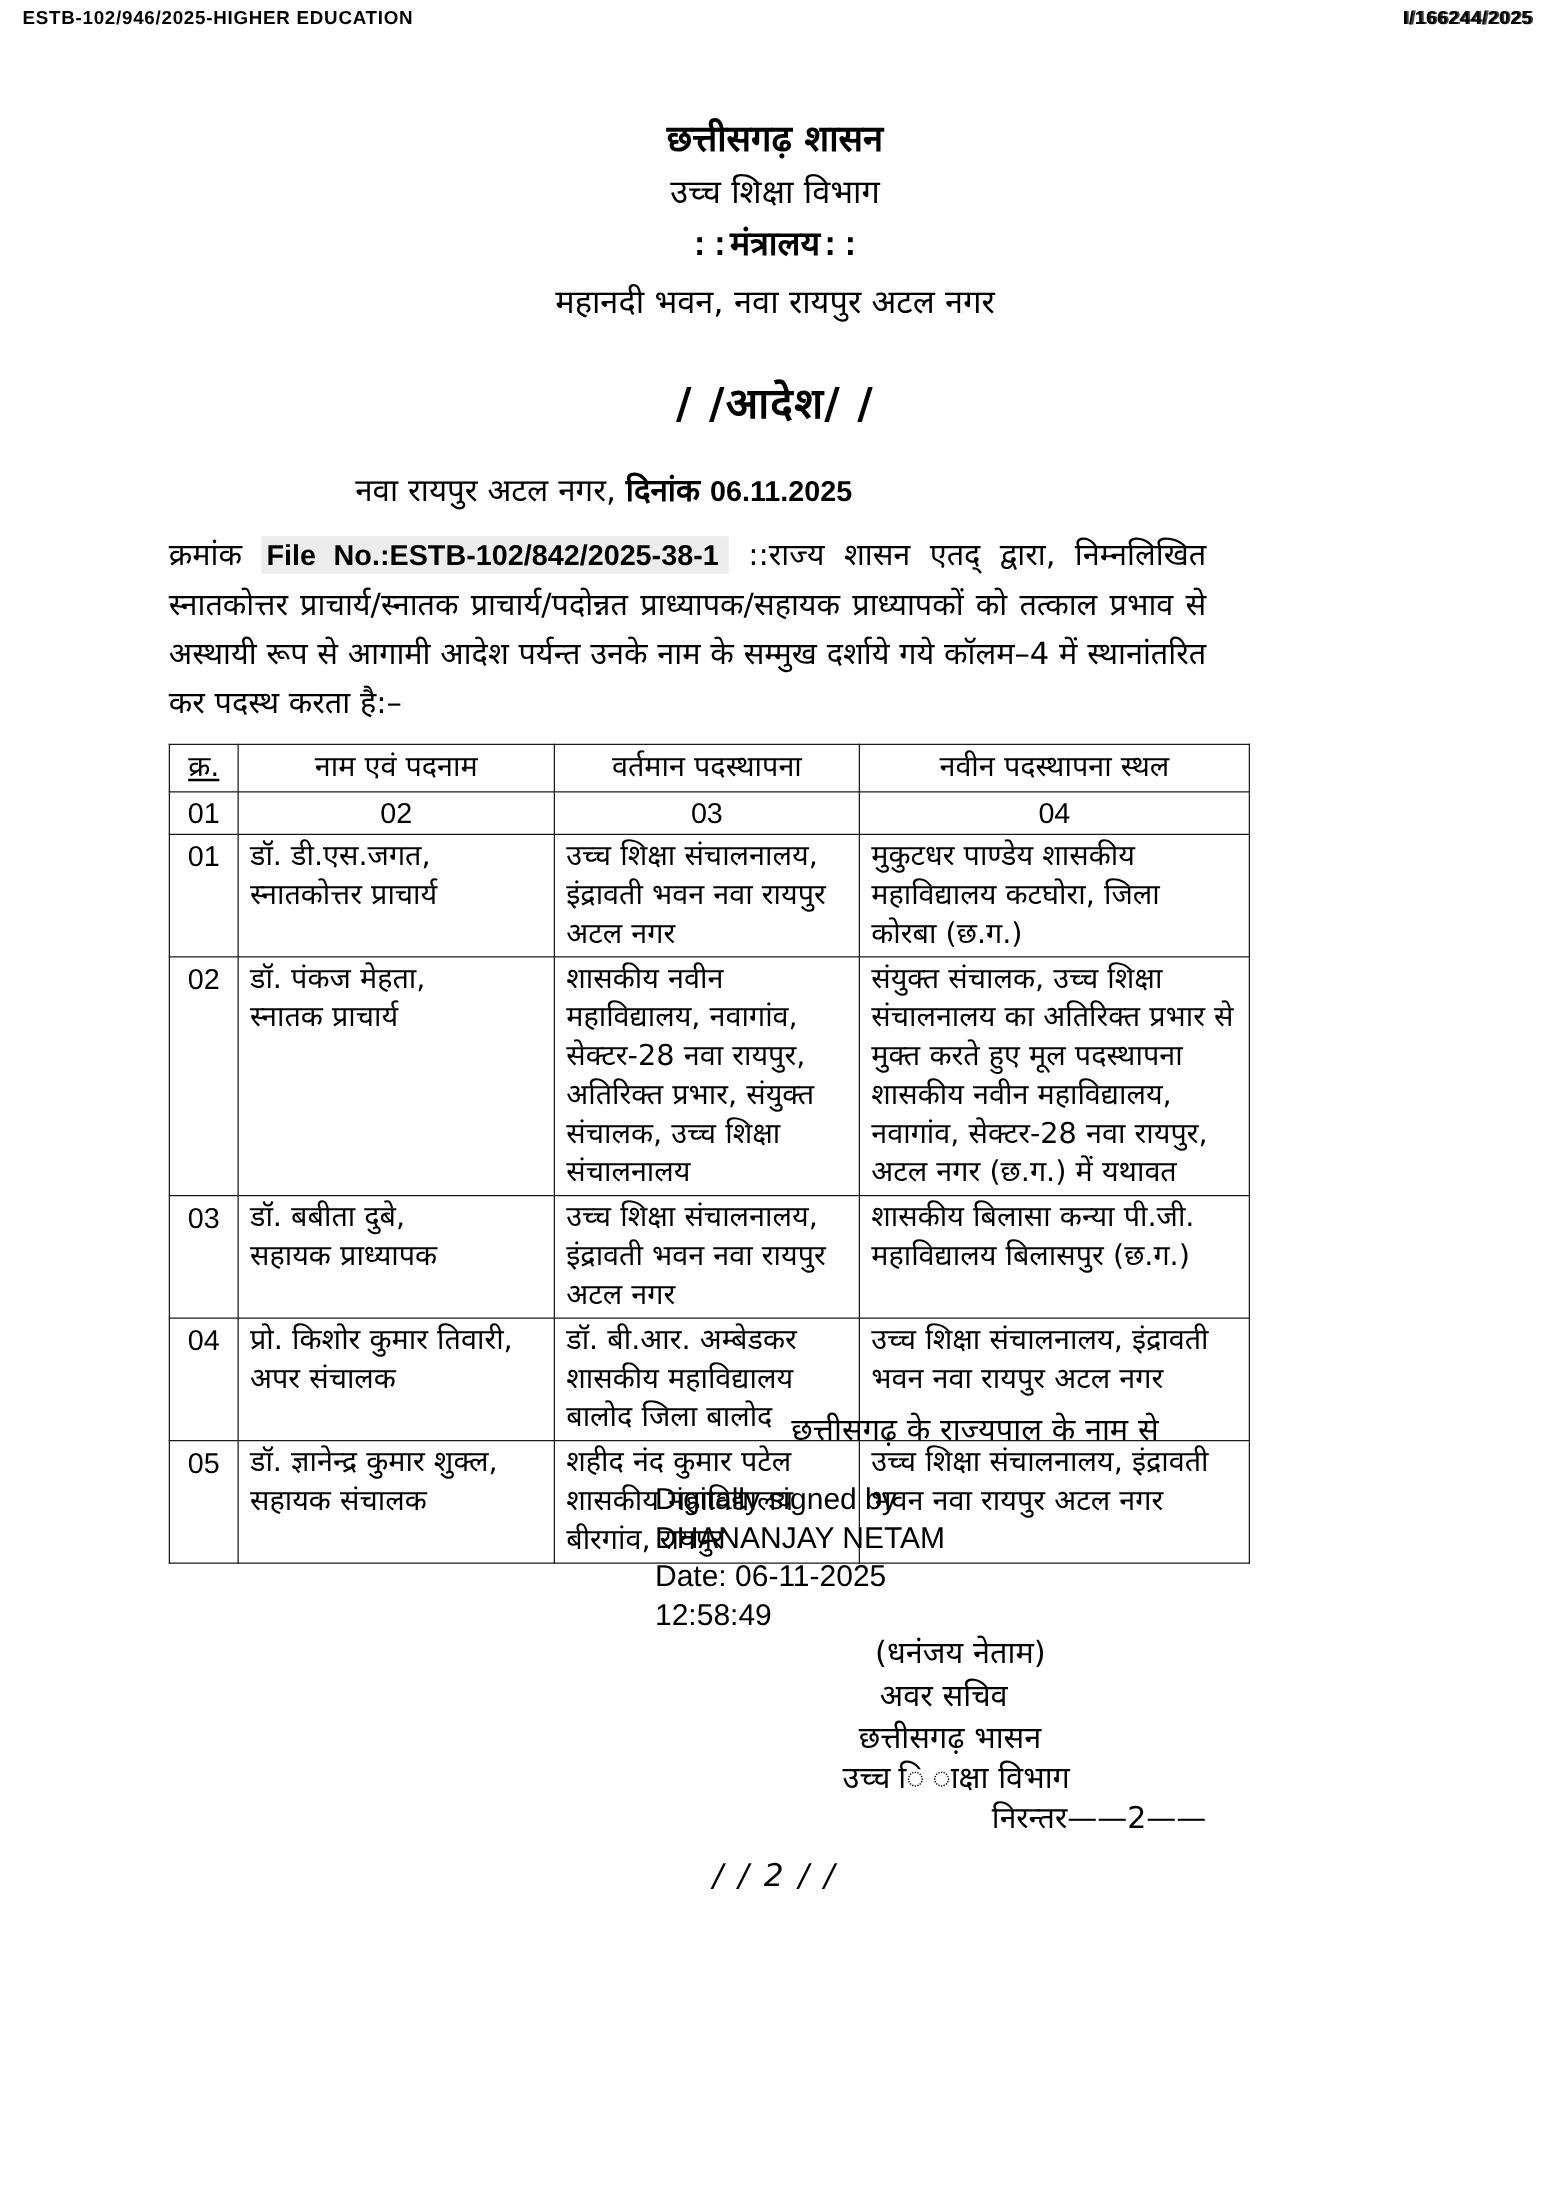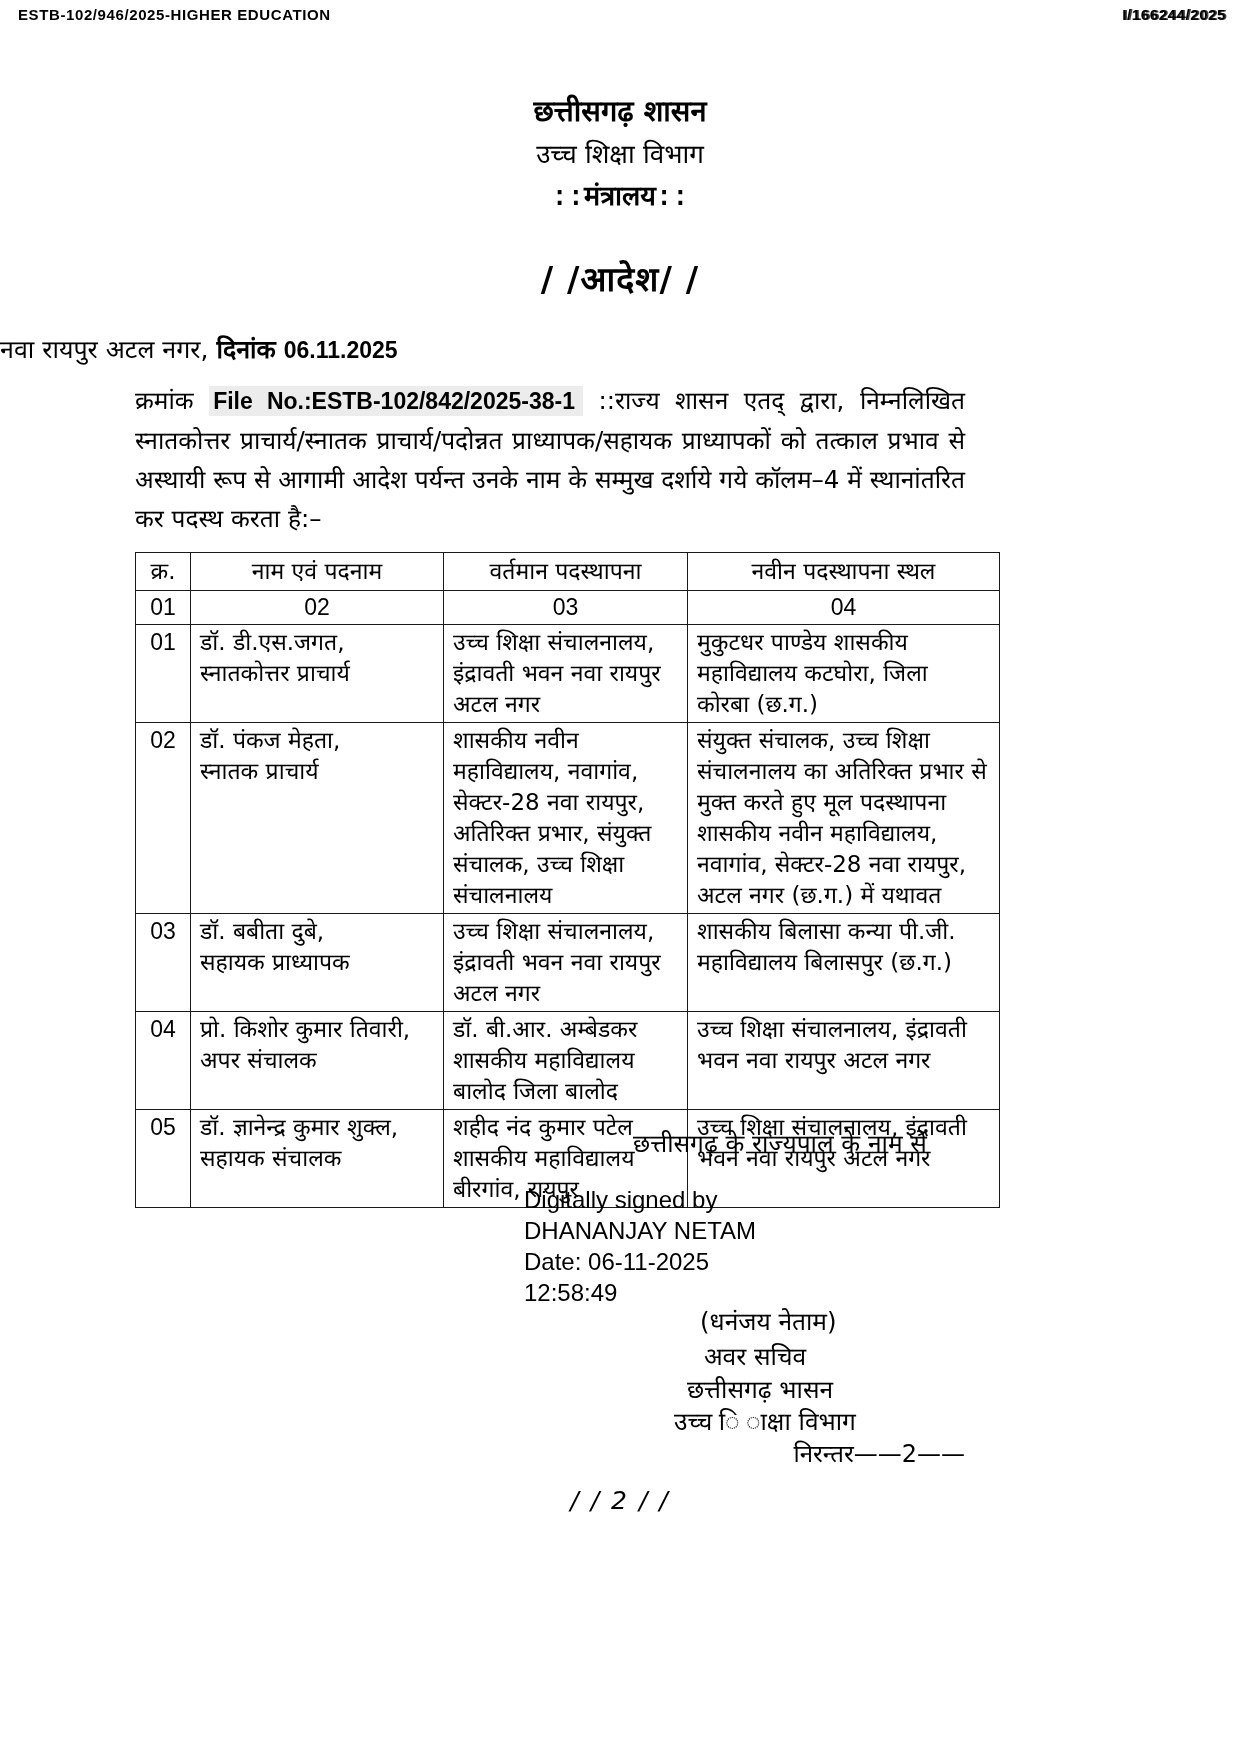--- a/index.html
+++ b/index.html
@@ -21,22 +21,23 @@
 
   
   .letterhead { margin-top:92px; text-align:center; line-height:1.35; }
   .lh1 { font-size:29px; font-weight:bold; }
   .lh2 { font-size:26px; margin-top:6px; }
   .lh3 { font-size:27px; font-weight:bold; margin-top:8px;font-family:Liberation Mono, monospace; }
   .lh4 { font-size:26px; margin-top:8px; }
   .order-title { text-align:center; font-size:34px; font-weight:bold; margin-top:38px; letter-spacing:1px; }
 
   .dateline {
-    width:932px; text-align:left; margin-top:30px;
+    width:932px; text-align:center; margin-top:30px;
     font-size:25px;
+    padding-left:17px;
   }
   .dateline .bold { font-weight:bold; }
   .dateline .date { font-family:"Liberation Sans","DejaVu Sans",sans-serif; font-weight:bold; font-size:23px; }
 
   .opening {
     margin:16px 275px 0 135px;
     font-size:24.5px; line-height:39px;
     text-align:justify;
   }
   .file-no {
@@ -52,21 +53,21 @@
     table-layout:fixed;
   }
   table.transfer th, table.transfer td {
     border:1.8px solid #1a1a1a;
     font-size:23px; line-height:31px;
     padding:2px 9px; vertical-align:top;
     font-weight:normal;
     white-space:pre-line;
     overflow:hidden;
   }
-  th.col-sn   { width:46px; }
+  th.col-sn   { width:46px;text-decoration:underline; }
   th.col-name { width:244px; }
   th.col-cur  { width:235px; }
   th.col-new  { width:303px; }
   tr.head-row th { text-align:center; padding:3px 4px; }
   tr.num-row td {
     text-align:center;
     font-family:"Liberation Sans","DejaVu Sans",sans-serif;
     font-size:23px; padding:1px 4px;
   }
   td.sn {
@@ -101,20 +102,21 @@
 
 <div class="doc-header">
   <span class="left-id">ESTB-102/946/2025-HIGHER EDUCATION</span>
   <span class="right-id">I/166244/2025</span>
 </div>
 
 <div class="letterhead">
   <div class="lh1">छत्तीसगढ़ शासन</div>
   <div class="lh2">उच्च शिक्षा विभाग</div>
   <div class="lh3">::मंत्रालय::</div>
+  <div class="lh4">महानदी भवन, नवा रायपुर अटल नगर</div>
 </div>
 
 <div class="order-title">/ /आदेश/ /</div>
 
 <div class="dateline">
   <span>नवा रायपुर अटल नगर,</span>
   <span class="bold">दिनांक</span>
   <span class="date">06.11.2025</span>
 </div>
 

